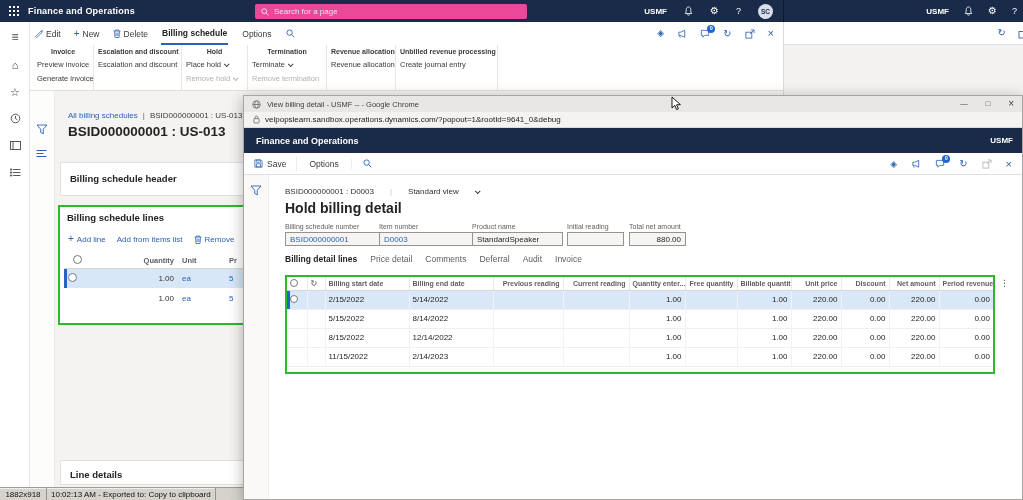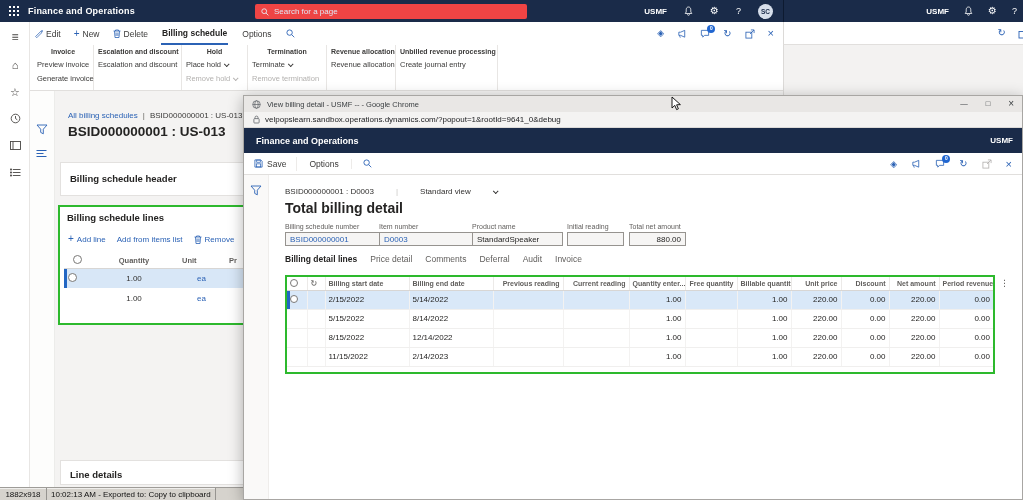--- a/index.html
+++ b/index.html
@@ -14,21 +14,21 @@
   .rw-topbar .co { font-size:8px; font-weight:600; }
   .rw-toolbar { height:23px; background:#fff; border-bottom:1px solid #e1dfdd; border-left:1px solid #dcdad8; display:flex; align-items:center; justify-content:flex-end; gap:12px; overflow:hidden; color:#2b62b5; }
   .rw-toolbar .half { margin-right:-6px; }
   .rw-body { height:455px; border-left:1px solid #dcdad8; }
 
   
   .main-window { position:absolute; left:0; top:0; width:783px; height:500px; background:#fff; z-index:2; }
   .topbar { position:absolute; left:0; top:0; right:0; height:22px; background:#1a2b49; display:flex; align-items:center; color:#fff; }
   .waffle { width:28px; display:flex; justify-content:center; }
   .tb-title { font-size:9px; font-weight:700; letter-spacing:.2px; }
-  .tb-search { position:absolute; left:255px; top:4px; width:272px; height:15px; background:#ef4444; border-radius:2px; display:flex; align-items:center; gap:5px; padding:0 6px; color:#e8edf5; }
+  .tb-search { position:absolute; left:255px; top:4px; width:272px; height:15px; background:#ec4899; border-radius:2px; display:flex; align-items:center; gap:5px; padding:0 6px; color:#e8edf5; }
   .tb-search input { background:transparent; border:none; outline:none; color:#e8edf5; font-size:8px; width:220px; font-family:inherit; }
   .tb-search input::placeholder { color:#dfe6f2; }
   .tb-right { margin-left:auto; display:flex; align-items:center; gap:17px; padding-right:10px; }
   .tb-right .co { font-size:8px; font-weight:600; }
   .avatar { width:15px; height:15px; border-radius:50%; background:#d7dfeb; color:#1a2b49; font-size:6.5px; font-weight:700; display:flex; align-items:center; justify-content:center; }
 
   .leftrail { position:absolute; left:0; top:22px; width:30px; bottom:13px; background:#fff; border-right:1px solid #e8e6e4; display:flex; flex-direction:column; align-items:center; color:#484644; }
   .rail-ic { position:absolute; left:8px; width:14px; height:14px; font-size:11px; color:#484644; }
   .filterstrip { position:absolute; left:30px; top:91px; width:25px; bottom:13px; background:#fdfdfc; border-right:1px solid #ececea; }
   .fs-ic { position:absolute; left:6px; color:#2b62b5; }
@@ -60,22 +60,22 @@
   .card { position:absolute; background:#fff; border:1px solid #e3e1df; }
   .card-header { left:5px; top:71px; width:722px; height:34px; }
   .card-title { font-size:9.5px; font-weight:700; color:#252423; padding:10px 0 0 9px; }
   .green-sec { position:absolute; left:3px; top:114px; width:722px; height:120px; background:#fff; border:2px solid #2db92d; }
   .gs-title { font-size:9.5px; font-weight:700; color:#252423; padding:5px 0 0 7px; }
   .gs-toolbar { position:absolute; left:8px; top:27px; display:flex; gap:11px; font-size:8px; color:#2b62b5; align-items:center; }
   .gs-toolbar .t-i { display:flex; align-items:center; gap:3px; }
   .mgrid { position:absolute; left:4px; top:46px; width:560px; border-collapse:collapse; table-layout:fixed; }
   .mgrid th { height:15px; font-size:7.5px; font-weight:600; color:#605e5c; border-bottom:1px solid #d8d6d4; padding:0 4px; }
   .mgrid td { height:20px; font-size:8px; color:#323130; padding:0 4px; }
-  .mgrid .num { text-align:center; }
-  .mgrid .lnk { color:#2b62b5;text-align:center; }
+  .mgrid .num { text-align:right; }
+  .mgrid .lnk { color:#2b62b5; }
   .mgrid tr.sel { background:#d8e7f7; }
   .mgrid tr.sel td:first-child { box-shadow:inset 3px 0 0 #2266c3; }
   .radio { width:9px; height:9px; border:1px solid #7a7977; border-radius:50%; display:inline-block; background:#fff; }
   .card-linedetails { left:5px; top:369px; width:722px; height:25px; overflow:hidden; }
 
   .statusbar { position:absolute; left:0; bottom:0; width:246px; height:13px; background:#d6d3cd; border-top:1px solid #9e9c98; display:flex; z-index:50; font-size:8px; color:#111; }
   .sb-seg { border-right:1px solid #969490; display:flex; align-items:center; padding:0 4px; background:#d6d3cd; box-shadow:inset 0 1px 0 #efeeec; white-space:nowrap; }
   .sb-seg.res { width:47px; justify-content:center; }
 
   
@@ -88,21 +88,21 @@
   .pp-navy { height:25px; background:#1a2b49; color:#fff; display:flex; align-items:center; padding:0 9px 0 12px; }
   .pp-navy .t { font-size:9px; font-weight:700; }
   .pp-navy .co { margin-left:auto; font-size:8px; font-weight:600; }
   .pp-toolbar { height:22px; background:#fff; border-bottom:1px solid #e1dfdd; display:flex; align-items:center; font-size:8.5px; color:#3b3a39; position:relative; }
   .pp-toolbar .tb-btn { display:flex; align-items:center; gap:4px; padding:0 10px; height:14px; border-right:1px solid #edebe9; }
   .pp-toolbar .tb-plain { padding:0 12px; border-right:1px solid #edebe9; }
   .pp-icon-cluster { position:absolute; right:10px; top:0; height:22px; display:flex; align-items:center; gap:14px; color:#2b62b5; }
   .pp-body { position:absolute; left:0; top:79px; right:0; bottom:0; }
   .pp-strip { position:absolute; left:0; top:0; width:25px; bottom:0; background:#faf9f8; border-right:1px solid #efedeb; }
   .pp-content { position:absolute; left:25px; top:0; right:0; bottom:0; background:#fff; }
-  .pbc { position:absolute; left:16px; top:12px; font-size:8px; color:#323130; display:flex; gap:22px; align-items:center; }
+  .pbc { position:absolute; left:16px; top:12px; font-size:8px; color:#323130; display:flex; gap:16px; align-items:center; }
   .pbc .pipe { color:#c8c6c4; }
   .pp-h1 { position:absolute; left:16px; top:25px; font-size:14px; font-weight:700; color:#252423; }
   .fld { position:absolute; top:48px; }
   .fld .lab { font-size:7px; color:#605e5c; margin-bottom:2px; white-space:nowrap; }
   .fld .box { height:14px; border:1px solid #96938f; background:#f6f5f4; font-size:8px; color:#252423; display:flex; align-items:center; padding:0 4px; }
   .fld .box.lnk { color:#2b62b5; }
   .fld .box.r { justify-content:flex-end; }
   .ptabs { position:absolute; left:16px; top:79px; display:flex; gap:13px; font-size:8.5px; color:#605e5c; }
   .ptabs .active { font-weight:700; color:#252423;text-align:right; }
   .pgreen { position:absolute; left:16px; top:100px; width:710px; height:99px; border:2px solid #2db92d; background:#fff; }
@@ -479,21 +479,21 @@
             </svg>
           </span>
       </div>
       <div class="pp-content">
         <div class="pbc">
           <span>BSID000000001 : D0003</span>
           <span class="pipe">|</span>
           <span>Standard view</span>
           <span class="caret" style="color:#323130"></span>
         </div>
-        <div class="pp-h1">Total billing detail</div>
+        <div class="pp-h1">Hold billing detail</div>
 
         <div class="fld" style="left:16px">
           <div class="lab">Billing schedule number</div>
           <div class="box lnk" style="width:96px">BSID000000001</div>
         </div>
         <div class="fld" style="left:110px">
           <div class="lab">Item number</div>
           <div class="box lnk" style="width:100px">D0003</div>
         </div>
         <div class="fld" style="left:203px">

